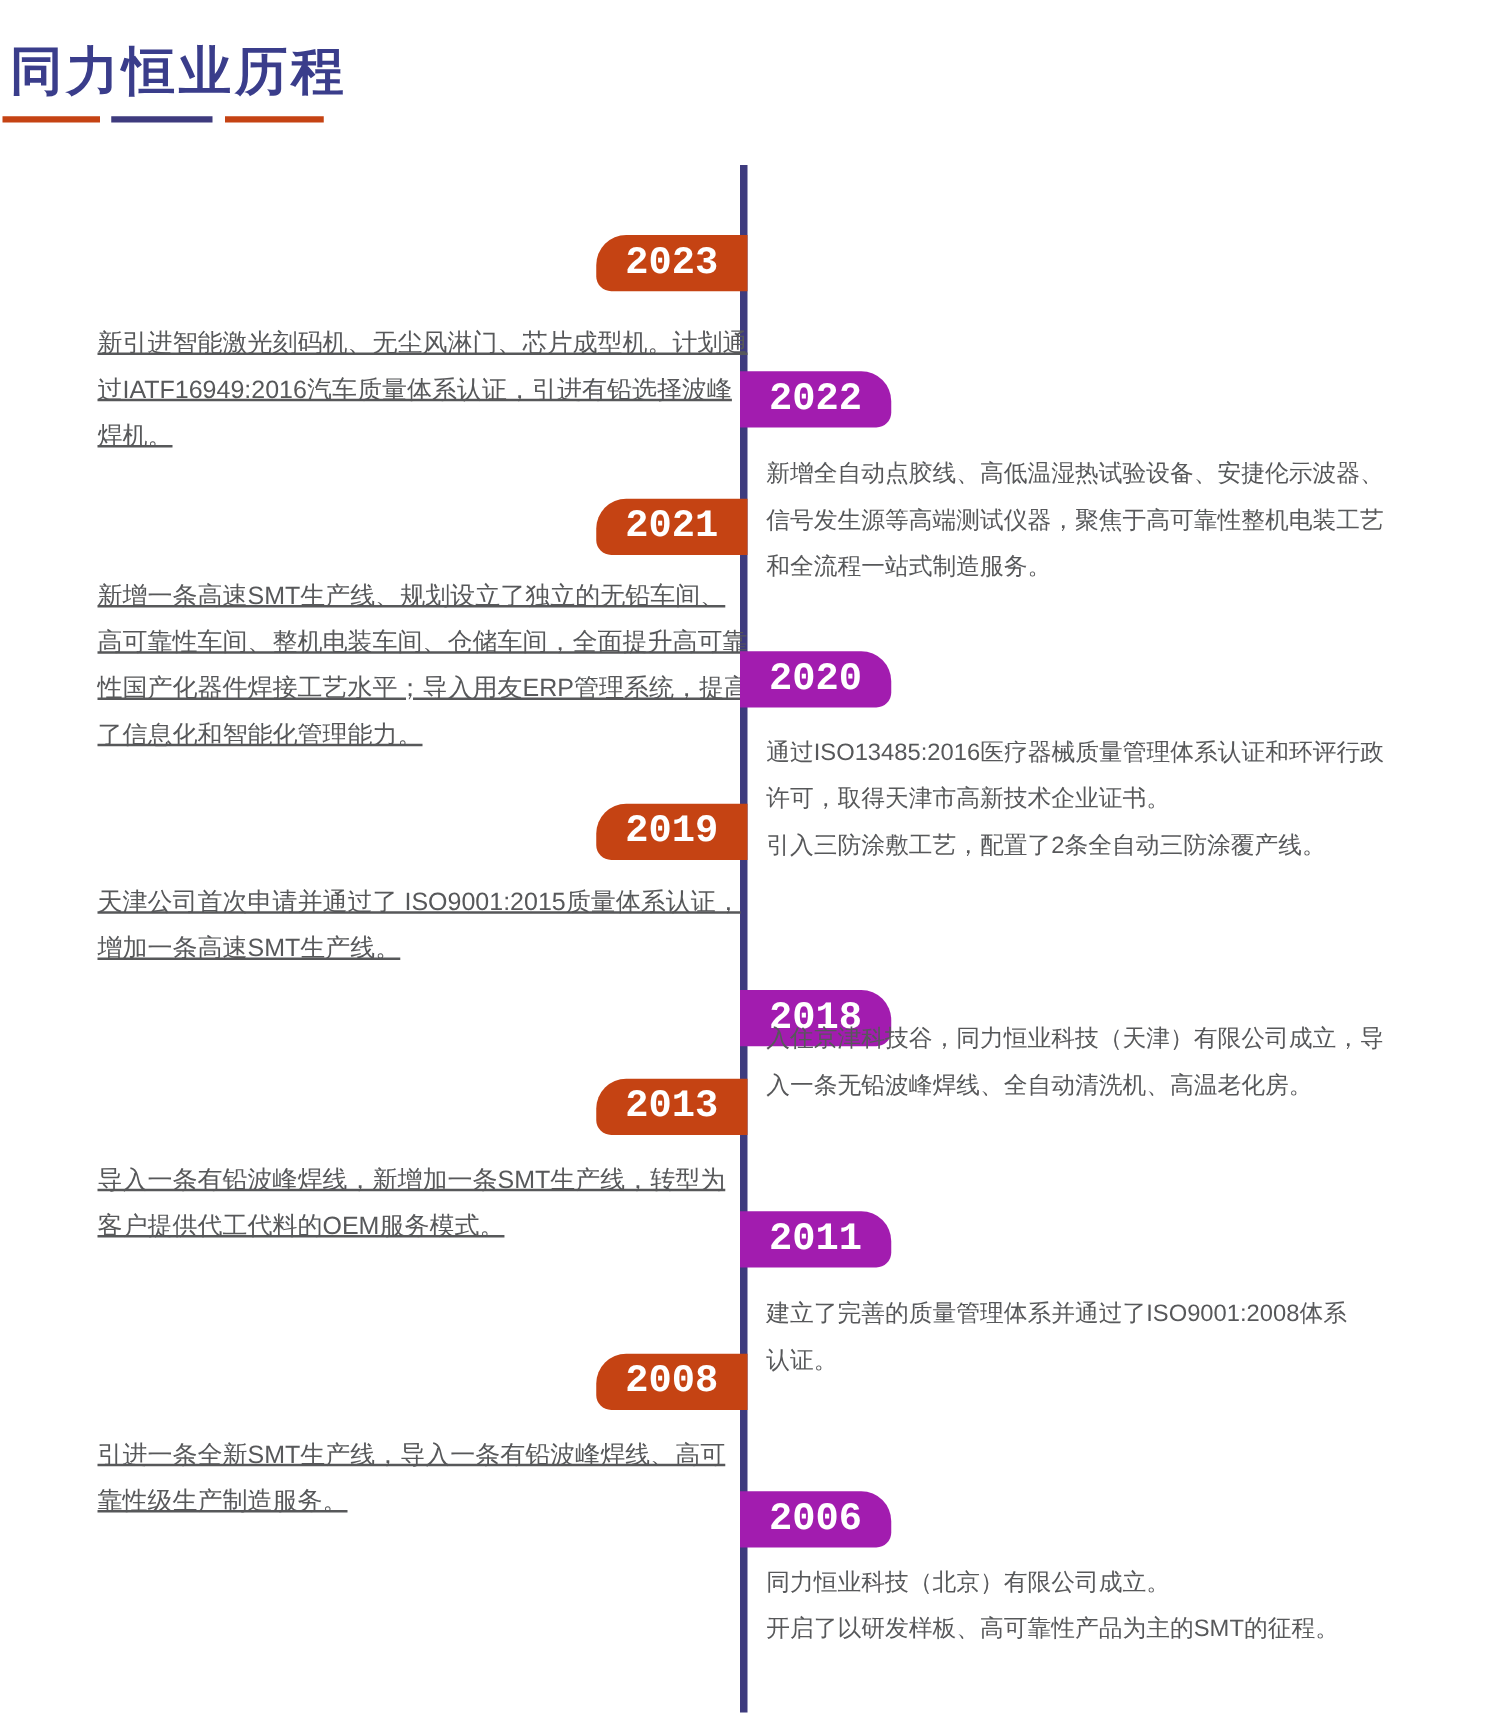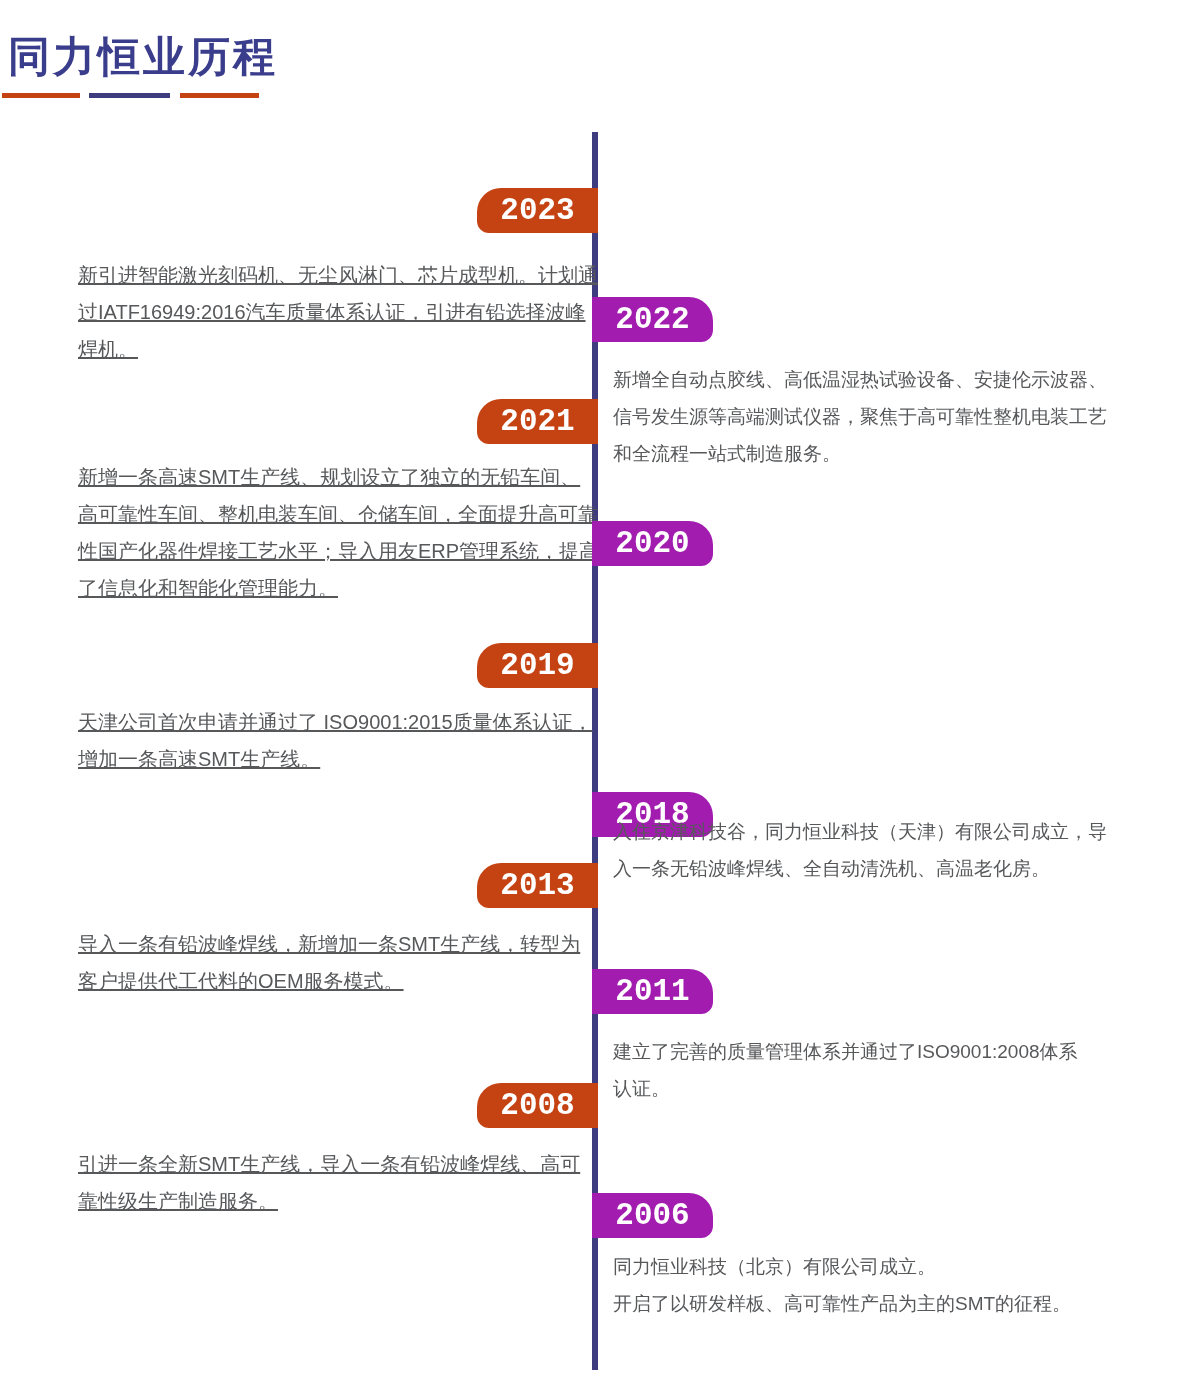--- a/index.html
+++ b/index.html
@@ -75,20 +75,23 @@
 信号发生源等高端测试仪器，聚焦于高可靠性整机电装工艺
 和全流程一站式制造服务。</div>
 
   <div class="tag tag-left" style="top:389px">2021</div>
   <div class="desc desc-left" style="top:449px">新增一条高速SMT生产线、规划设立了独立的无铅车间、
 高可靠性车间、整机电装车间、仓储车间，全面提升高可靠
 性国产化器件焊接工艺水平；导入用友ERP管理系统，提高
 了信息化和智能化管理能力。</div>
 
   <div class="tag tag-right" style="top:511px">2020</div>
+  <div class="desc desc-right" style="top:574px">通过ISO13485:2016医疗器械质量管理体系认证和环评行政
+许可，取得天津市高新技术企业证书。
+引入三防涂敷工艺，配置了2条全自动三防涂覆产线。</div>
 
   <div class="tag tag-left" style="top:633px">2019</div>
   <div class="desc desc-left" style="top:694px">天津公司首次申请并通过了 ISO9001:2015质量体系认证，
 增加一条高速SMT生产线。</div>
 
   <div class="tag tag-right" style="top:782px">2018</div>
   <div class="desc desc-right" style="top:803px">入住京津科技谷，同力恒业科技（天津）有限公司成立，导
 入一条无铅波峰焊线、全自动清洗机、高温老化房。</div>
 
   <div class="tag tag-left" style="top:853px">2013</div>

